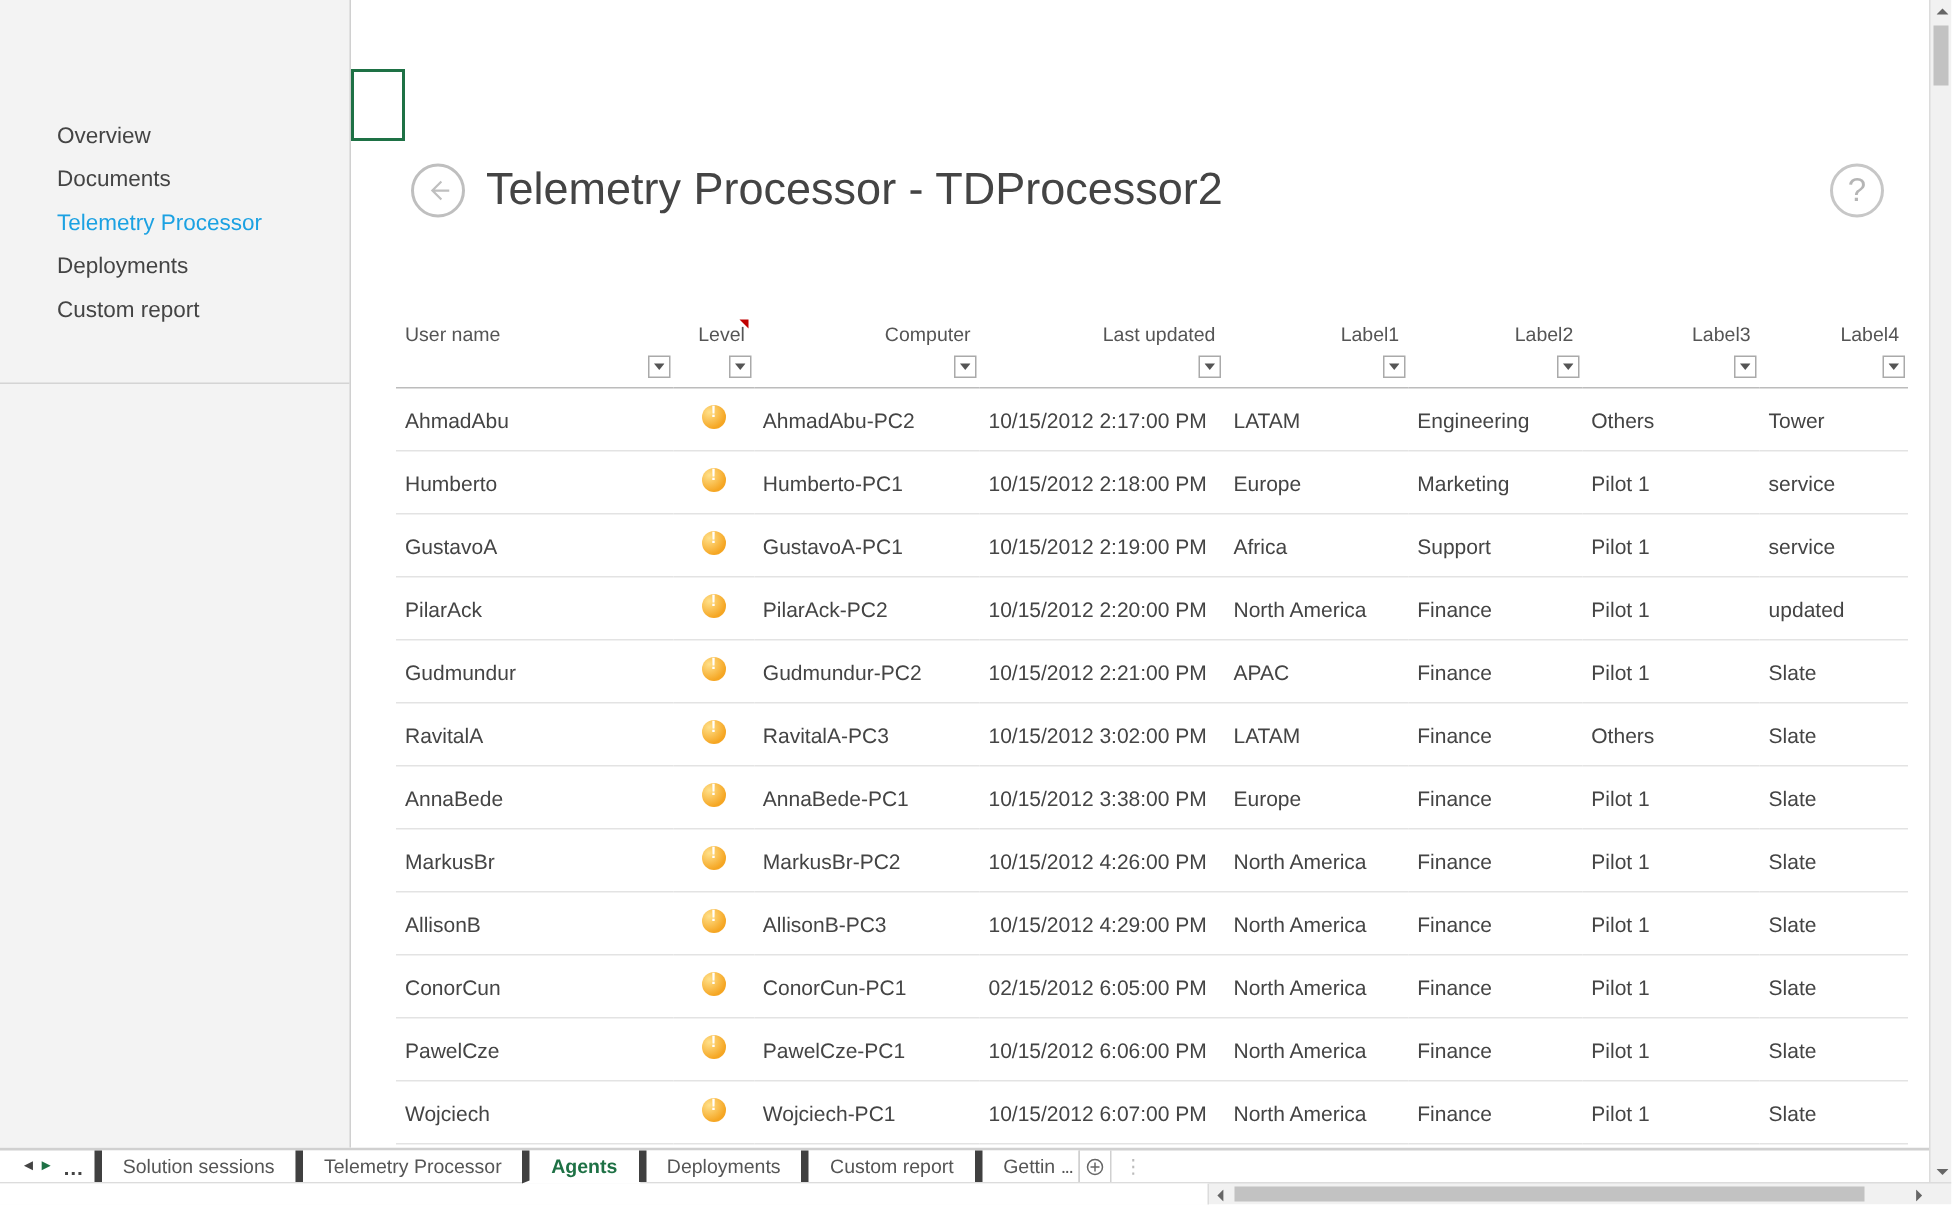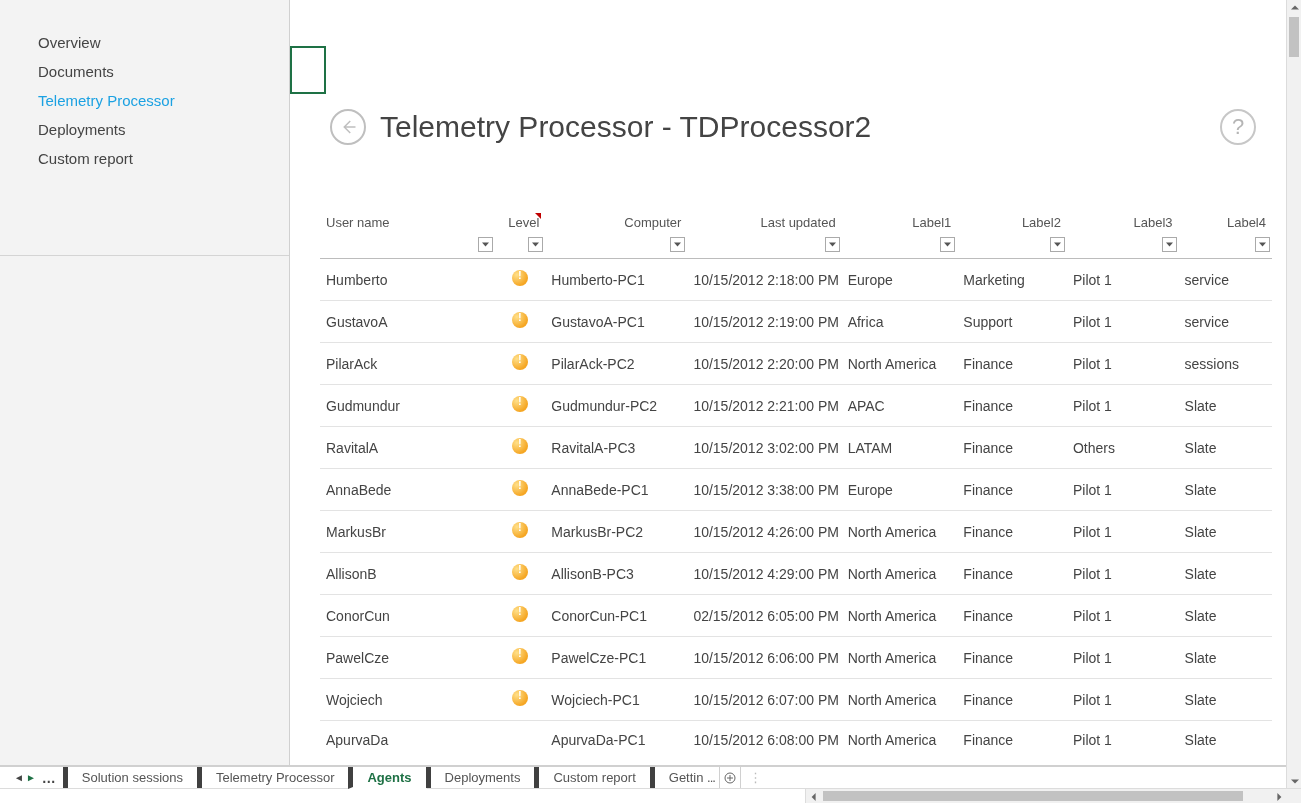--- a/index.html
+++ b/index.html
@@ -17,24 +17,24 @@
     grid-template-rows: 1fr 22px 15px;
     width: 1301px; height: 803px;
   }
   .workspace {
     grid-column: 1; grid-row: 1;
     display: flex;
     flex-direction: row;
     border-bottom: 1px solid #d0d0d0;
   }
   .sidebar {
-    width: 290px;
+    width: 234px;
     background: #f3f3f3;
     border-right: 1px solid #d0d0d0;
-    padding-top: 28px;
+    padding-top: 76px;
     position: relative;
   }
   .sidebar::after {
     content: "";
     position: absolute;
     left:0; right:0; top:255px;
     border-top:1px solid #d4d4d4;
   }
   .nav-item {
     padding: 6px 0 6px 38px;
@@ -338,20 +338,30 @@
                 <span class="filter">
                     <svg viewBox="0 0 10 6">
                       <path d="M0 0 L10 0 L5 6 Z"></path>
                     </svg>
                   </span>
               </th>
             </tr>
           </thead>
           <tbody id="tbody">
               <tr>
+                <td>AhmadAbu</td>
+                <td class="col-level"><span class="warn"></span></td>
+                <td>AhmadAbu-PC2</td>
+                <td>10/15/2012 2:17:00 PM</td>
+                <td>LATAM</td>
+                <td>Engineering</td>
+                <td>Others</td>
+                <td>Tower</td>
+              </tr>
+              <tr>
                 <td>Humberto</td>
                 <td class="col-level"><span class="warn"></span></td>
                 <td>Humberto-PC1</td>
                 <td>10/15/2012 2:18:00 PM</td>
                 <td>Europe</td>
                 <td>Marketing</td>
                 <td>Pilot 1</td>
                 <td>service</td>
               </tr>
               <tr>
@@ -365,21 +375,21 @@
                 <td>service</td>
               </tr>
               <tr>
                 <td>PilarAck</td>
                 <td class="col-level"><span class="warn"></span></td>
                 <td>PilarAck-PC2</td>
                 <td>10/15/2012 2:20:00 PM</td>
                 <td>North America</td>
                 <td>Finance</td>
                 <td>Pilot 1</td>
-                <td>sessions</td>
+                <td>updated</td>
               </tr>
               <tr>
                 <td>Gudmundur</td>
                 <td class="col-level"><span class="warn"></span></td>
                 <td>Gudmundur-PC2</td>
                 <td>10/15/2012 2:21:00 PM</td>
                 <td>APAC</td>
                 <td>Finance</td>
                 <td>Pilot 1</td>
                 <td>Slate</td>

